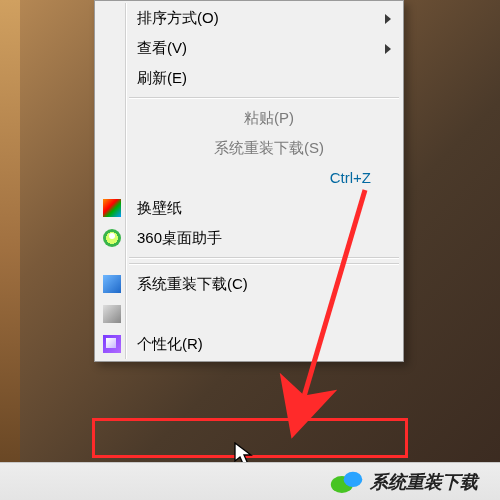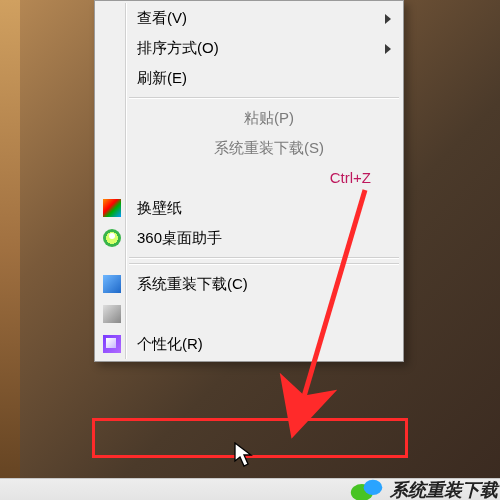--- a/index.html
+++ b/index.html
@@ -25,21 +25,21 @@
     .item{
       position:relative;
       height:30px; line-height:30px;
       padding-left:40px;
       white-space:nowrap;
       cursor:default;
     }
     .item .icon{ position:absolute; left:6px; top:6px; width:18px; height:18px; }
     .item .sub{ position:absolute; right:10px; top:11px; width:0;height:0;border-top:5px solid transparent;border-bottom:5px solid transparent;border-left:6px solid #3a3a3a;}
     .item.disabled{ color:#7a7a7a;text-align:center; }
-    .shortcut{ position:absolute; right:30px; color:#be185d; }
+    .shortcut{ position:absolute; right:30px; color:#0369a1; }
     .sep{
       height:0; margin:4px 2px 4px 32px;
       border-top:1px solid #d0d0d0;
       border-bottom:1px solid #ffffff;
     }
     .highlight-box{
       position:absolute;
       border:3px solid #ff2a2a;
       left:92px; top:418px; width:316px; height:40px;
       pointer-events:none;
@@ -47,24 +47,24 @@
     .arrow-svg{ position:absolute; left:270px; top:185px; width:120px; height:260px; pointer-events:none;}
     .cursor{
       position:absolute; left:234px; top:442px; width:20px; height:28px; pointer-events:none;
     }
     .watermark{
       position:absolute; top:12px; left:50%; transform:translateX(-50%);
       color:rgba(255,255,255,0.18); font-size:22px; font-weight:bold; letter-spacing:2px;
       pointer-events:none;
     }
     .footer{
-      position:absolute; bottom:0; left:0; width:100%; height:22px;
+      position:absolute; bottom:0; left:0; width:100%; height:38px;
       background:linear-gradient(180deg,#ededed,#e4e4e4);
       display:flex; align-items:center; justify-content:flex-end;
-      padding-right:2px; font-size:18px; font-style:italic; font-weight:700; color:#222;
+      padding-right:22px; font-size:18px; font-style:italic; font-weight:700; color:#222;
       border-top:1px solid #c8c8c8;
     }
     .footer .blob{ width:34px; height:26px; margin-right:6px; position:relative;}
     .footer .blob svg{ width:100%; height:100%; }
     
     .ico-wall{ background:linear-gradient(135deg,#ff8d00,#f00 40%,#0a0 60%,#09f);}
     .ico-360{ background:radial-gradient(circle at 50% 50%,#d7ff6a 0 45%,#39b54a 46% 70%,#2a8a36 71% 100%); border-radius:50%; position:relative;}
     .ico-360::after{content:""; position:absolute; left:6px; top:4px; width:6px; height:6px; border-radius:50%; background:#fff;}
     .ico-res{ background:linear-gradient(135deg,#6fb7ff,#1e68c8);}
     .ico-gadget{ background:linear-gradient(135deg,#ddd,#888);}
@@ -76,25 +76,25 @@
 
 <div class="desktop-bg-edge"></div>
 
 <div class="watermark">xtcz2.com</div>
 
 <div class="ctx-menu">
   <div class="gutter"></div>
   <div class="vsep"></div>
 
   <div class="item">
-    <span>查看(V)</span>
+    <span>排序方式(O)</span>
     <span class="sub"></span>
   </div>
   <div class="item">
-    <span>排序方式(O)</span>
+    <span>查看(V)</span>
     <span class="sub"></span>
   </div>
   <div class="item">
     <span>刷新(E)</span>
   </div>
 
   <div class="sep"></div>
 
   <div class="item disabled">
     <span>粘贴(P)</span>

